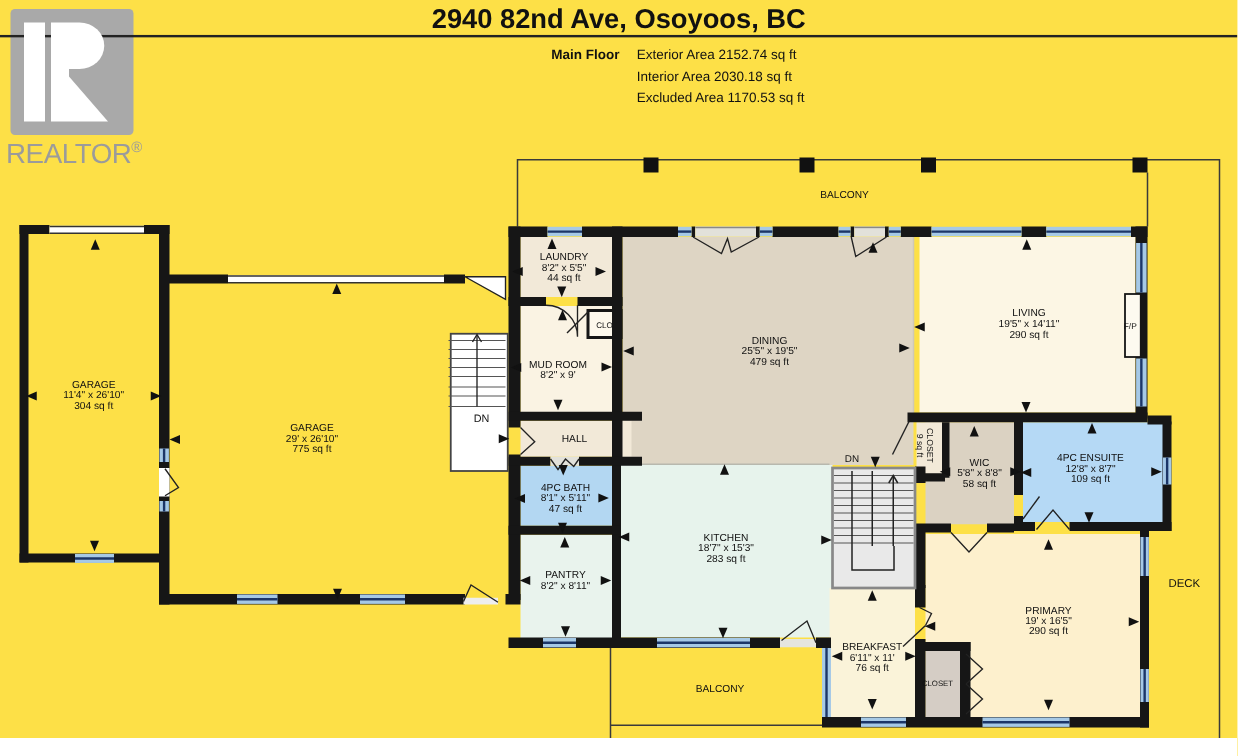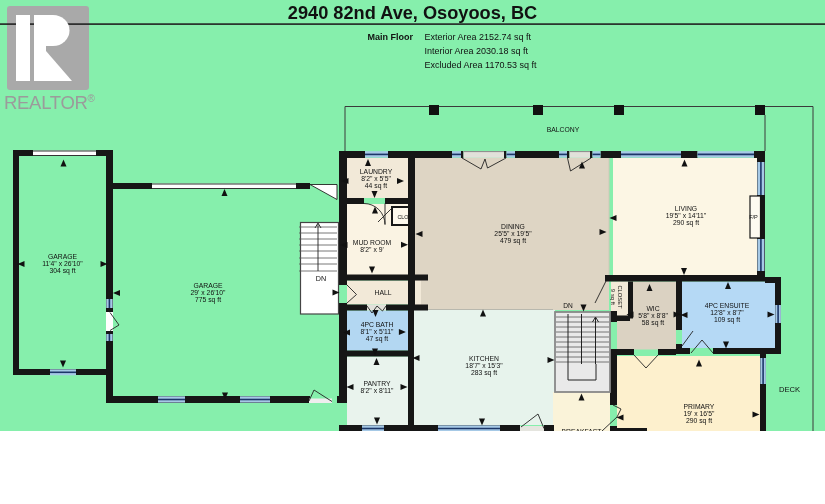--- a/index.html
+++ b/index.html
@@ -1,16 +1,16 @@
 <!DOCTYPE html>
 <html><head>
 <meta charset="utf-8">
 <style>
 html,body{margin:0;padding:0;background:#fff;}
-#page{position:relative;width:825px;height:431px;background:#86efac;overflow:hidden;}
+#page{position:relative;width:825px;height:492px;background:#fde047;overflow:hidden;}
 text{font-family:"Liberation Sans",sans-serif;fill:#111;}
 </style>
 </head>
 <body>
 <div id="page">
 <svg width="825" height="504" viewBox="0 0 825 504">
 
 <rect x="7" y="6" width="82" height="84" rx="3" fill="#a9a9a9"></rect>
 <rect x="0" y="23.3" width="825" height="1.6" fill="#222"></rect>
 <text x="412.5" y="18.5" font-size="18.2" font-weight="bold" text-anchor="middle">2940 82nd Ave, Osoyoos, BC</text>

